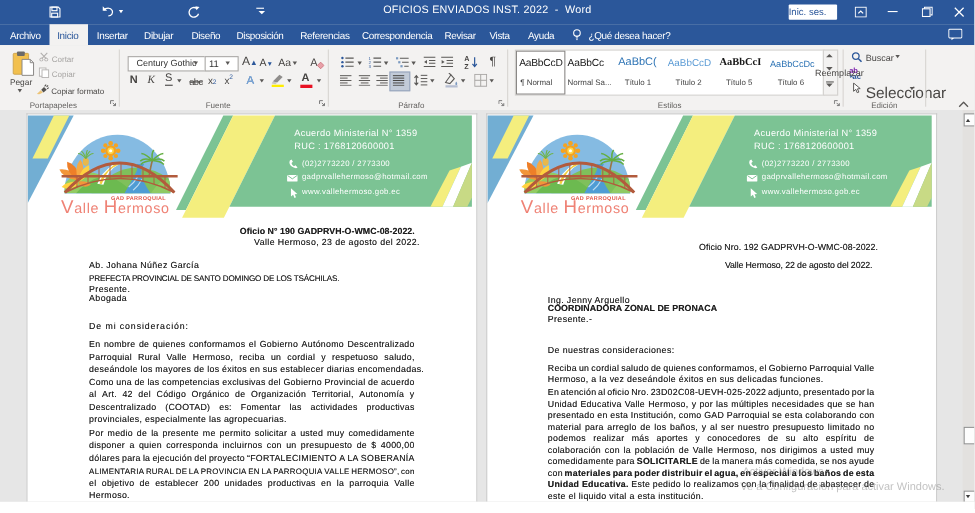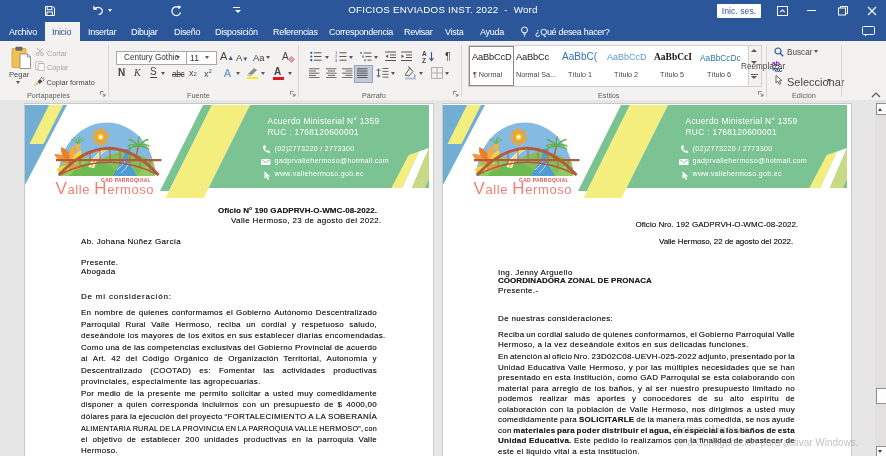--- a/index.html
+++ b/index.html
@@ -48,21 +48,21 @@
   </svg>
   <div class="abs" style="left:108px;top:9px;width:0;height:0;border-left:2.5px solid transparent;border-right:2.5px solid transparent;border-top:3px solid #fff"></div>
 
   <svg class="abs" style="left:170px;top:5px" width="13" height="12" viewBox="0 0 13 12">
     <path d="M10.5 7.5 A4.4 4.4 0 1 1 8.8 2.6" fill="none" stroke="#fff" stroke-width="1.2"></path>
     <path d="M7.6 0.6 L11.4 1.4 L8.6 4.4 Z" fill="#fff"></path>
   </svg>
   <div class="abs" style="left:233px;top:7px;width:7px;height:1px;background:#fff"></div>
   <div class="abs" style="left:235px;top:10px;width:0;height:0;border-left:3px solid transparent;border-right:3px solid transparent;border-top:3.5px solid #fff"></div>
   <div class="abs" style="left:0;top:4px;width:886px;text-align:center;color:#fff;font-size:9.8px;letter-spacing:0.2px">OFICIOS ENVIADOS INST. 2022&nbsp;&nbsp;-&nbsp;&nbsp;Word</div>
-  <div class="abs" style="left:717px;top:3.5px;width:44px;height:14px;background:#fff;border-radius:1px;text-align:center;line-height:15px;font-size:8.7px;color:#2b579a">Inic. ses.</div>
+  <div class="abs" style="left:717px;top:3.5px;width:44px;height:14px;background:#fff;border-radius:1px;text-align:left;line-height:15px;font-size:8.7px;color:#2b579a">Inic. ses.</div>
 
   <svg class="abs" style="left:777px;top:6px" width="11" height="10" viewBox="0 0 11 10">
     <rect x="0.5" y="0.5" width="10" height="9" fill="none" stroke="#fff" stroke-width="1"></rect>
     <path d="M3.3 6.2 L5.5 4 L7.7 6.2" fill="none" stroke="#fff" stroke-width="1.1"></path>
   </svg>
   <div class="abs" style="left:807px;top:10px;width:9px;height:1.2px;background:#fff"></div>
   <svg class="abs" style="left:838px;top:6px" width="10" height="10" viewBox="0 0 10 10">
     <rect x="0.5" y="2" width="7" height="7" fill="none" stroke="#fff" stroke-width="1"></rect>
     <path d="M2.5 2 V0.5 H9.5 V7.5 H8" fill="none" stroke="#fff" stroke-width="1"></path>
   </svg>
@@ -270,21 +270,21 @@
   <div class="caret" style="left:814px;top:9px"></div>
   <svg class="abs" style="left:772px;top:19px" width="13" height="12" viewBox="0 0 13 12">
     <text x="0" y="6" font-size="6.8" font-weight="bold" fill="#7719aa">ab</text>
     <text x="3" y="11.5" font-size="6.8" font-weight="bold" fill="#2b579a">ac</text>
     <path d="M1.5 7.5 q0 2.5 2 2.8 M2.6 9.2 l-1.3 1.2 l-0.5 -1.8" fill="none" stroke="#2b579a" stroke-width="0.8"></path>
   </svg>
   <div class="rbtxt" style="left:741px;top:21px;font-size:8.2px">Reemplazar</div>
   <svg class="abs" style="left:775px;top:34px" width="8" height="10" viewBox="0 0 8 10">
     <path d="M1 0.5 L1 8 L3 6.2 L4.3 9.3 L5.8 8.7 L4.5 5.8 L7 5.5 Z" fill="#fff" stroke="#5a5856" stroke-width="0.9"></path>
   </svg>
-  <div class="rbtxt" style="left:787px;top:35px;font-size:11px">Seleccionar</div>
+  <div class="rbtxt" style="left:787px;top:35px;font-size:14px">Seleccionar</div>
   <div class="caret" style="left:827px;top:38px"></div>
   <div class="glabel" style="left:792px">Edición</div>
   <div class="gsep" style="left:841px"></div>
   <svg class="abs" style="left:871px;top:51px" width="10" height="6" viewBox="0 0 10 6">
     <path d="M1 5 L5 1 L9 5" fill="none" stroke="#5a5856" stroke-width="1.2"></path>
   </svg>
 </div>
 <div id="doc">
   <div class="page" id="p1">
     <svg class="abs" style="left:0;top:0" width="408" height="100" viewBox="0 0 408 100">
@@ -370,20 +370,21 @@
   </g>
 </svg>
     <div class="gb" style="left:242.5px;top:12.4px;font-size:8.4px">Acuerdo Ministerial N° 1359</div>
 <div class="gb" style="left:242.5px;top:23.2px;font-size:8.4px">RUC : 1768120600001</div>
 <div class="gb" style="left:249.5px;top:40.6px;font-size:7.1px">(02)2773220 / 2773300</div>
 <div class="gb" style="left:249.5px;top:53.4px;font-size:7.1px">gadprvallehermoso@hotmail.com</div>
 <div class="gb" style="left:249.5px;top:66.2px;font-size:7.1px">www.vallehermoso.gob.ec</div>
     <div class="ln" style="top:102.9px;left:193px;font-weight:bold;letter-spacing:0.05px">Oficio N° 190 GADPRVH-O-WMC-08-2022.</div>
 <div class="ln" style="top:113.4px;left:206px;letter-spacing:0.35px">Valle Hermoso, 23 de agosto del 2022.</div>
 <div class="ln" style="top:133.6px;left:56px;letter-spacing:0.35px">Ab. Johana Núñez García</div>
+<div class="ln" style="top:144.6px;left:56px;letter-spacing:-0.18px;font-size:7.4px">PREFECTA PROVINCIAL DE SANTO DOMINGO DE LOS TSÁCHILAS.</div>
 <div class="ln" style="top:154.5px;left:56px;letter-spacing:0.35px">Presente.</div>
 <div class="ln" style="top:164.4px;left:56px;letter-spacing:0.35px">Abogada</div>
 <div class="ln" style="top:189.0px;left:56px;letter-spacing:0.8px">De mi consideración:</div>
 <div class="ln j" style="top:205.2px;left:56px;width:296px">
           <i>En</i>
           <i>nombre</i>
           <i>de</i>
           <i>quienes</i>
           <i>conformamos</i>
           <i>el</i>

